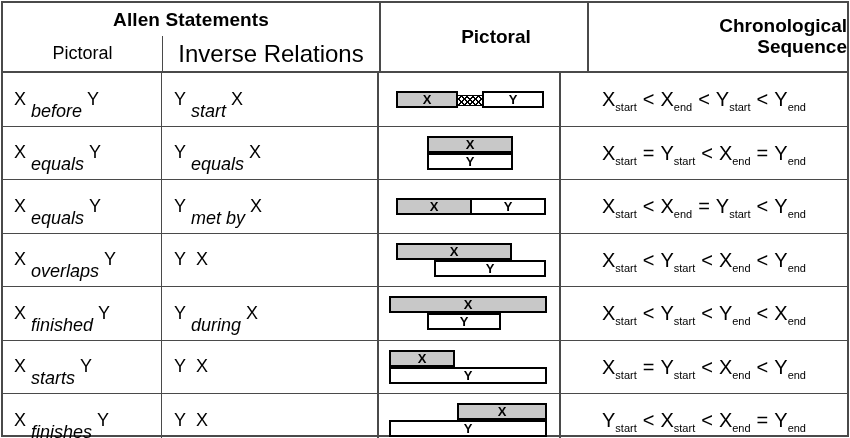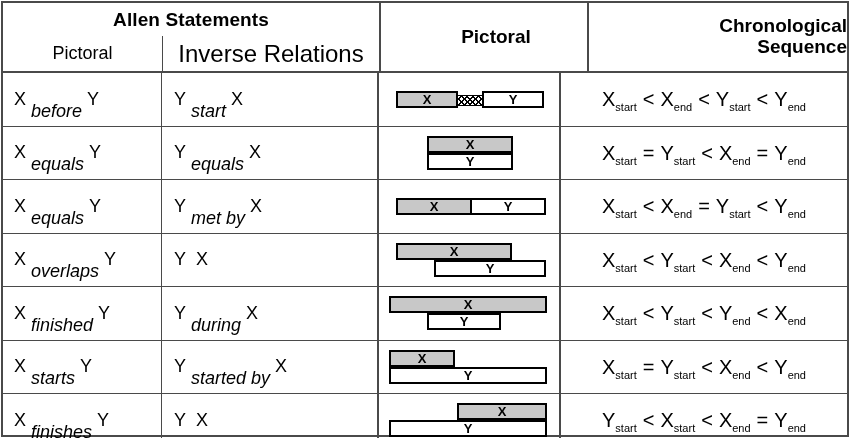--- a/index.html
+++ b/index.html
@@ -322,21 +322,20 @@
         <div class="c-rel">
           <span>X</span>
           <span>&nbsp;</span>
           <span class="it">starts</span>
           <span>&nbsp;</span>
           <span>Y</span>
         </div>
         <div class="c-inv">
           <span>Y</span>
           <span>&nbsp;</span>
-          <span class="it">started by</span>
           <span>&nbsp;</span>
           <span>X</span>
         </div>
         <div class="c-pict">
           <div class="stage">
             <div class="bar x" style="left: 10px; width: 66px; top: 9px;">
               <span>X</span>
             </div>
             <div class="bar y" style="left: 10px; width: 158px; top: 26px;">
               <span>Y</span>

